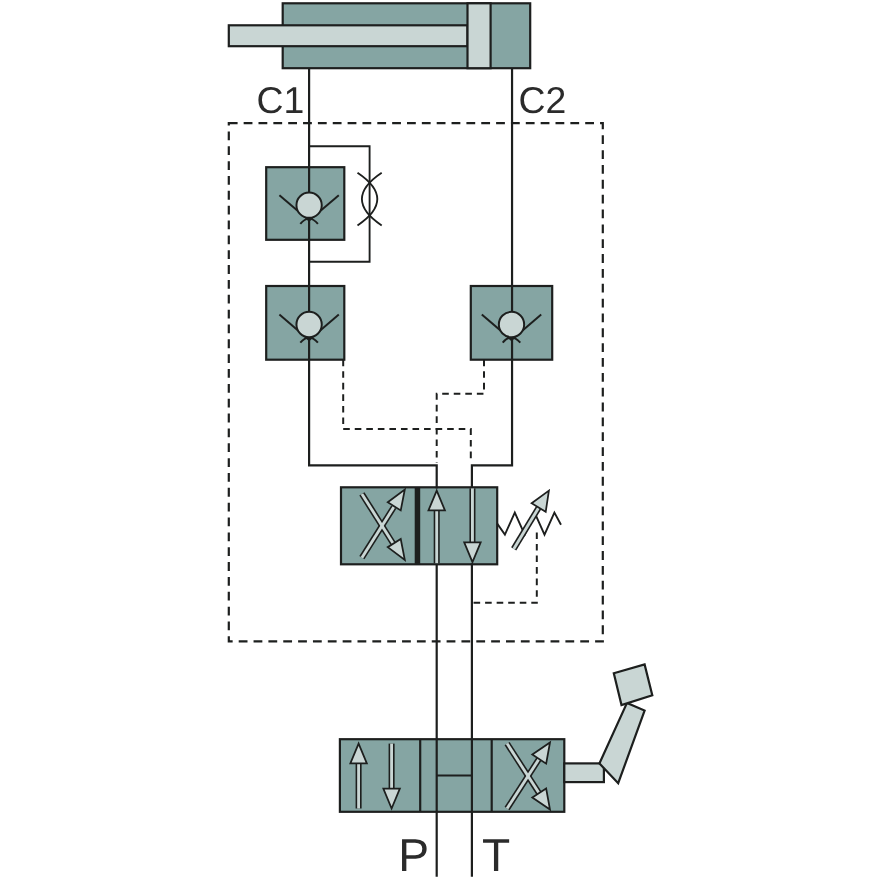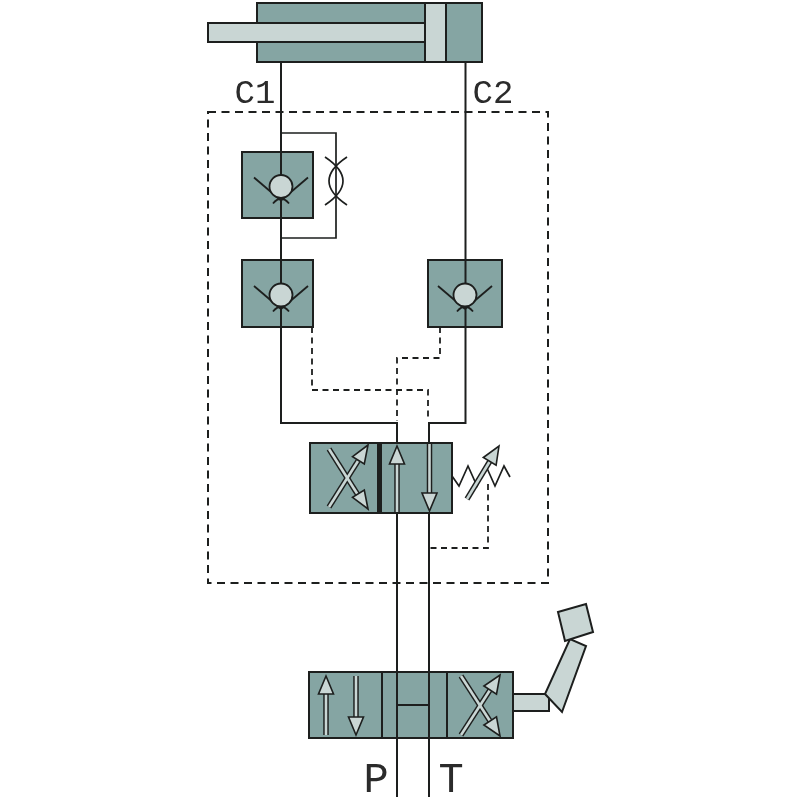--- a/index.html
+++ b/index.html
@@ -1,17 +1,17 @@
 <!DOCTYPE html>
 <html style="--bg: #ffffff; --teal: #85a5a3; --light: #c9d6d4; --line: #1d1f1e; --label: #2b2b2b;"><head>
 <meta charset="utf-8">
 <style>
   html,body{margin:0;padding:0;background:#fff;}
   .stage{position:relative;width:676px;height:800px;background:var(--bg,#fff);overflow:hidden;
-         font-family:Liberation Mono, monospace;}
+         font-family:Liberation Sans, sans-serif;}
   svg{display:block;}
   .body-fill{fill:var(--teal);stroke:var(--line);stroke-width:2;}
   .light-fill{fill:var(--light);stroke:var(--line);stroke-width:2;}
   .wire{stroke:var(--line);stroke-width:2;fill:none;}
   .pilot{stroke:var(--line);stroke-width:1.8;fill:none;stroke-dasharray:6 4.5;}
   .bound{stroke:var(--line);stroke-width:2;fill:none;stroke-dasharray:8 5.5;}
   .thin{stroke:var(--line);stroke-width:1.7;fill:none;}
   .shaft-o{stroke:var(--line);stroke-width:5.5;fill:none;}
   .shaft-i{stroke:var(--light);stroke-width:2.6;fill:none;}
   .head{fill:var(--light);stroke:var(--line);stroke-width:1.6;}

